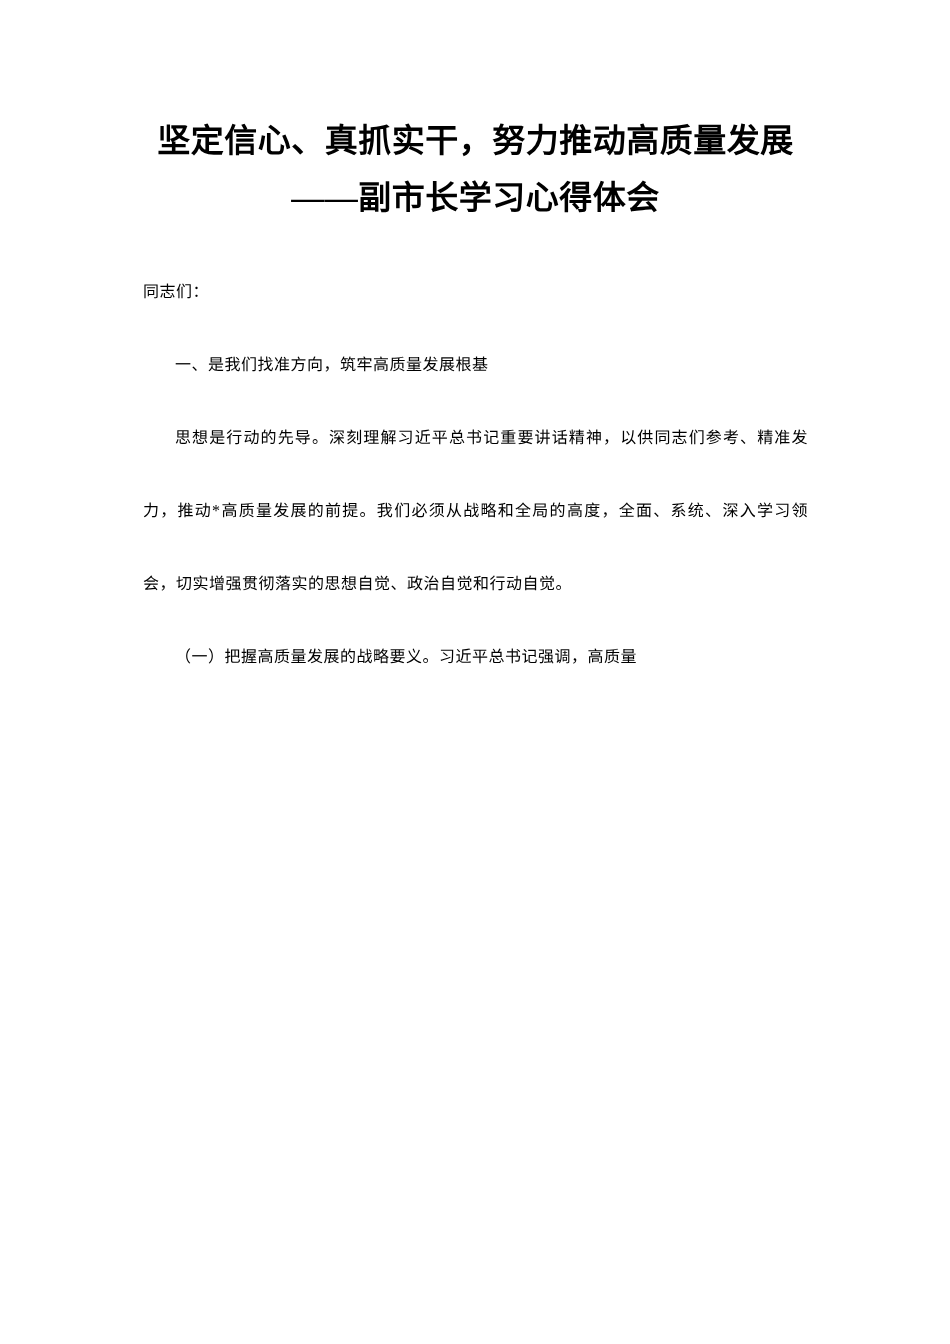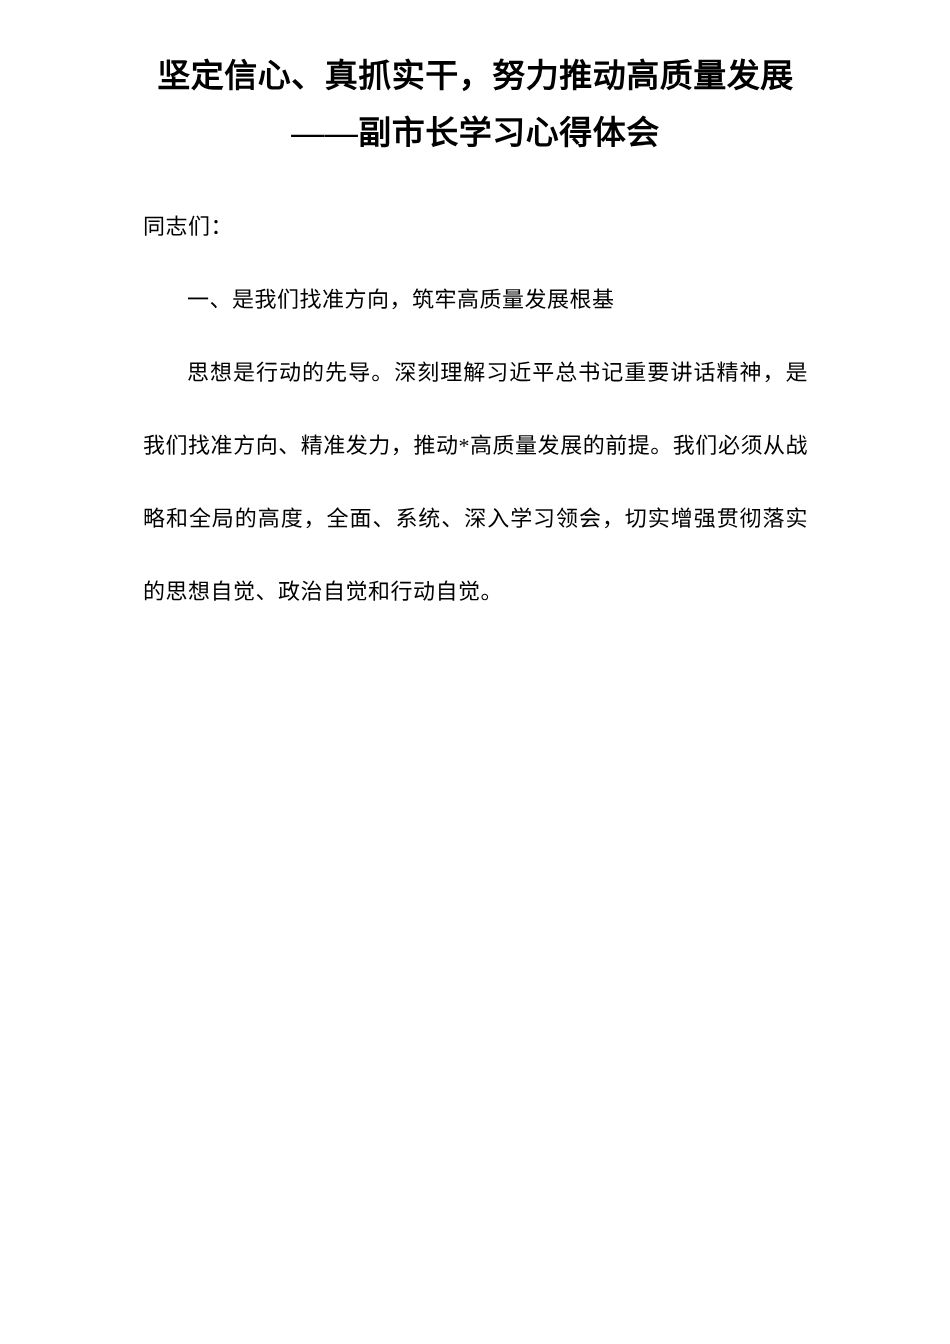--- a/index.html
+++ b/index.html
@@ -14,47 +14,48 @@
     background: #ffffff;
     overflow: hidden;
     font-family: "Liberation Serif", "DejaVu Serif", serif;
     color: #000000;
     box-sizing: border-box;
   }
   .content {
     box-sizing: border-box;
     width: 100%;
     height: 100%;
-    padding: 48px 142px 0 143px;
+    padding: 113px 142px 0 143px;
   }
   .title {
     margin: 0 0 28px 0;
     font-size: 33px;
     font-weight: 700;
     line-height: 57px;
     text-align: center;
     letter-spacing: 0.5px;
   }
   .para {
     margin: 0;
-    font-size: 22px;
+    font-size: 16px;
     line-height: 73px;
     text-align: justify;
     letter-spacing: 0.5px;
     word-break: break-all;
   }
   .para.indent {
     text-indent: 2em;
   }
 </style>
 </head>
 <body>
 
 <div class="page">
   <div class="content">
     <h1 class="title">坚定信心、真抓实干，努力推动高质量发展——副市长学习心得体会</h1>
     <div id="paragraphs">
         <p class="para">同志们：</p>
         <p class="para indent">一、是我们找准方向，筑牢高质量发展根基</p>
-        <p class="para indent">思想是行动的先导。深刻理解习近平总书记重要讲话精神，是我们找准方向、精准发力，推动*高质量发展的前提。我们必须从战略和全局的高度，全面、系统、深入学习领会，切实增强贯彻落实的思想自觉、政治自觉和行动自觉。</p>
+        <p class="para indent">思想是行动的先导。深刻理解习近平总书记重要讲话精神，以供同志们参考、精准发力，推动*高质量发展的前提。我们必须从战略和全局的高度，全面、系统、深入学习领会，切实增强贯彻落实的思想自觉、政治自觉和行动自觉。</p>
+        <p class="para indent">（一）把握高质量发展的战略要义。习近平总书记强调，高质量</p>
       </div>
   </div>
 </div>
 
 </body></html>

